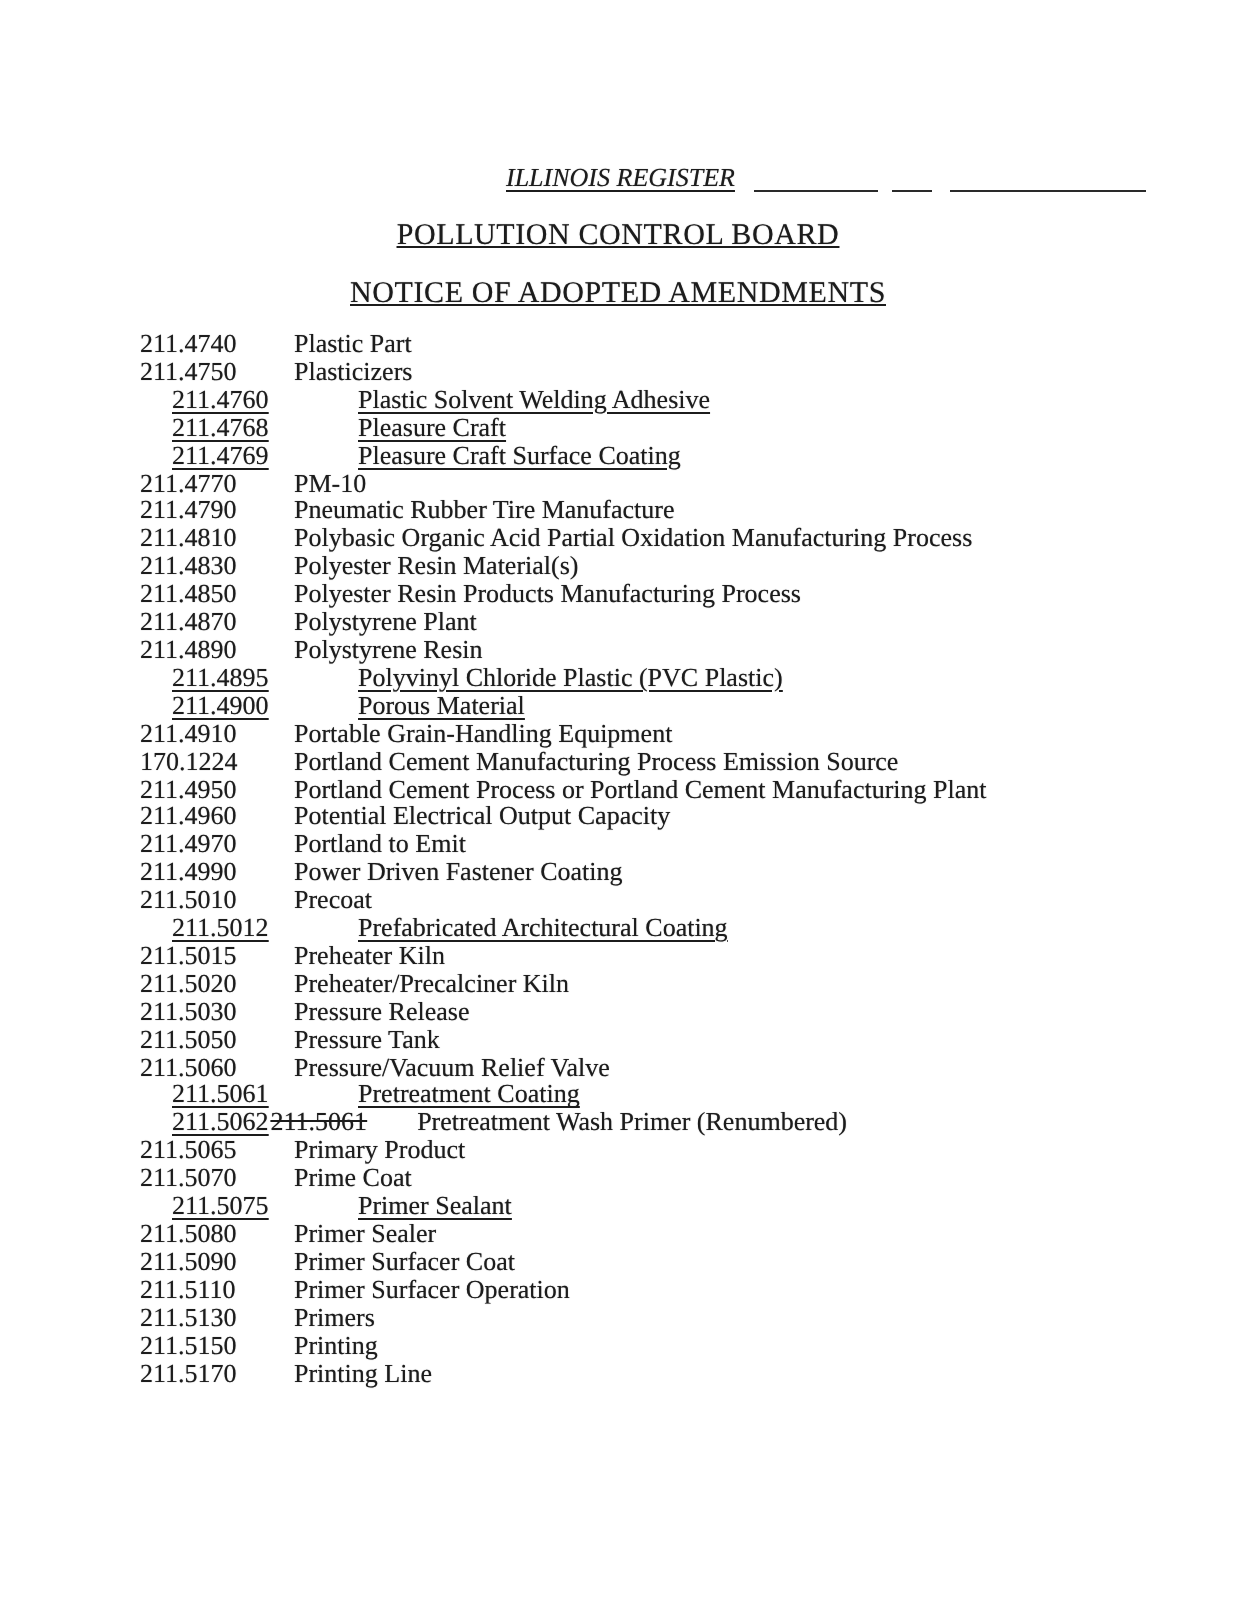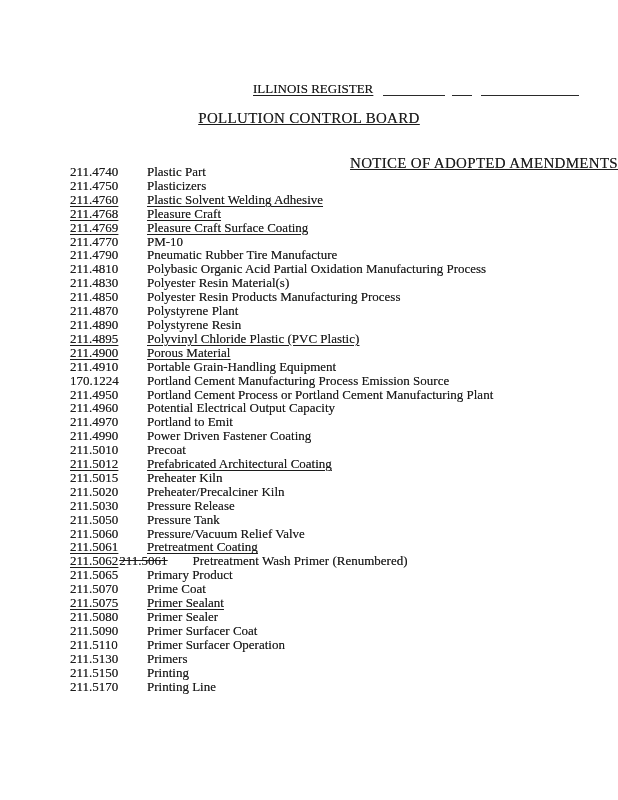--- a/index.html
+++ b/index.html
@@ -18,52 +18,53 @@
   }
   .register-line {
     position: absolute; top: 82px; left: 253px;
     display: flex; align-items: flex-end;
     font-size: 13px; line-height: 14px;
     white-space: nowrap;
   }
   .register-title {
     text-decoration: underline;
     text-underline-offset: 2px;
+    font-style: italic;
   }
   .blank-seg {
     display: inline-block;
     border-bottom: 1.2px solid #2a2a2a;
     height: 12px;
   }
   .seg1 { width: 62px; margin-left: 10px; }
   .seg2 { width: 20px; margin-left: 7px; }
   .seg3 { width: 98px; margin-left: 9px; }
   .center-heading {
     position: absolute; left: 0; width: 100%;
     text-align: center;
     font-size: 15px; line-height: 14px;
     letter-spacing: 0.3px;
     text-decoration: underline;
   }
   .org-heading { top: 111px; }
-  .notice-heading { top: 156px; text-align: right; }
+  .notice-heading { top: 140px; }
   .list {
     position: absolute; top: 165px; left: 70px; right: 10px;
   }
   .row {
     height: 13.92px;
     line-height: 13.9px;
     font-size: 13px;
     white-space: nowrap;
   }
   .num { display: inline-block; width: 77px; }
   .row.renumbered .num { width: auto; }
   .row.renumbered .num-old { margin-left: 1px; }
   .row.renumbered .title { margin-left: 25px; text-align: right; }
-  .u { text-decoration: underline; text-underline-offset: 1.5px; }
+  .u { text-decoration: underline; text-underline-offset: 1.5px; margin-left: 16px; }
   .strike { text-decoration: line-through; }
 </style>
 </head>
 <body>
 
 <div class="page">
 
   <div class="register-line">
     <span class="register-title">ILLINOIS REGISTER</span>
     <span class="blank-seg seg1"></span>

